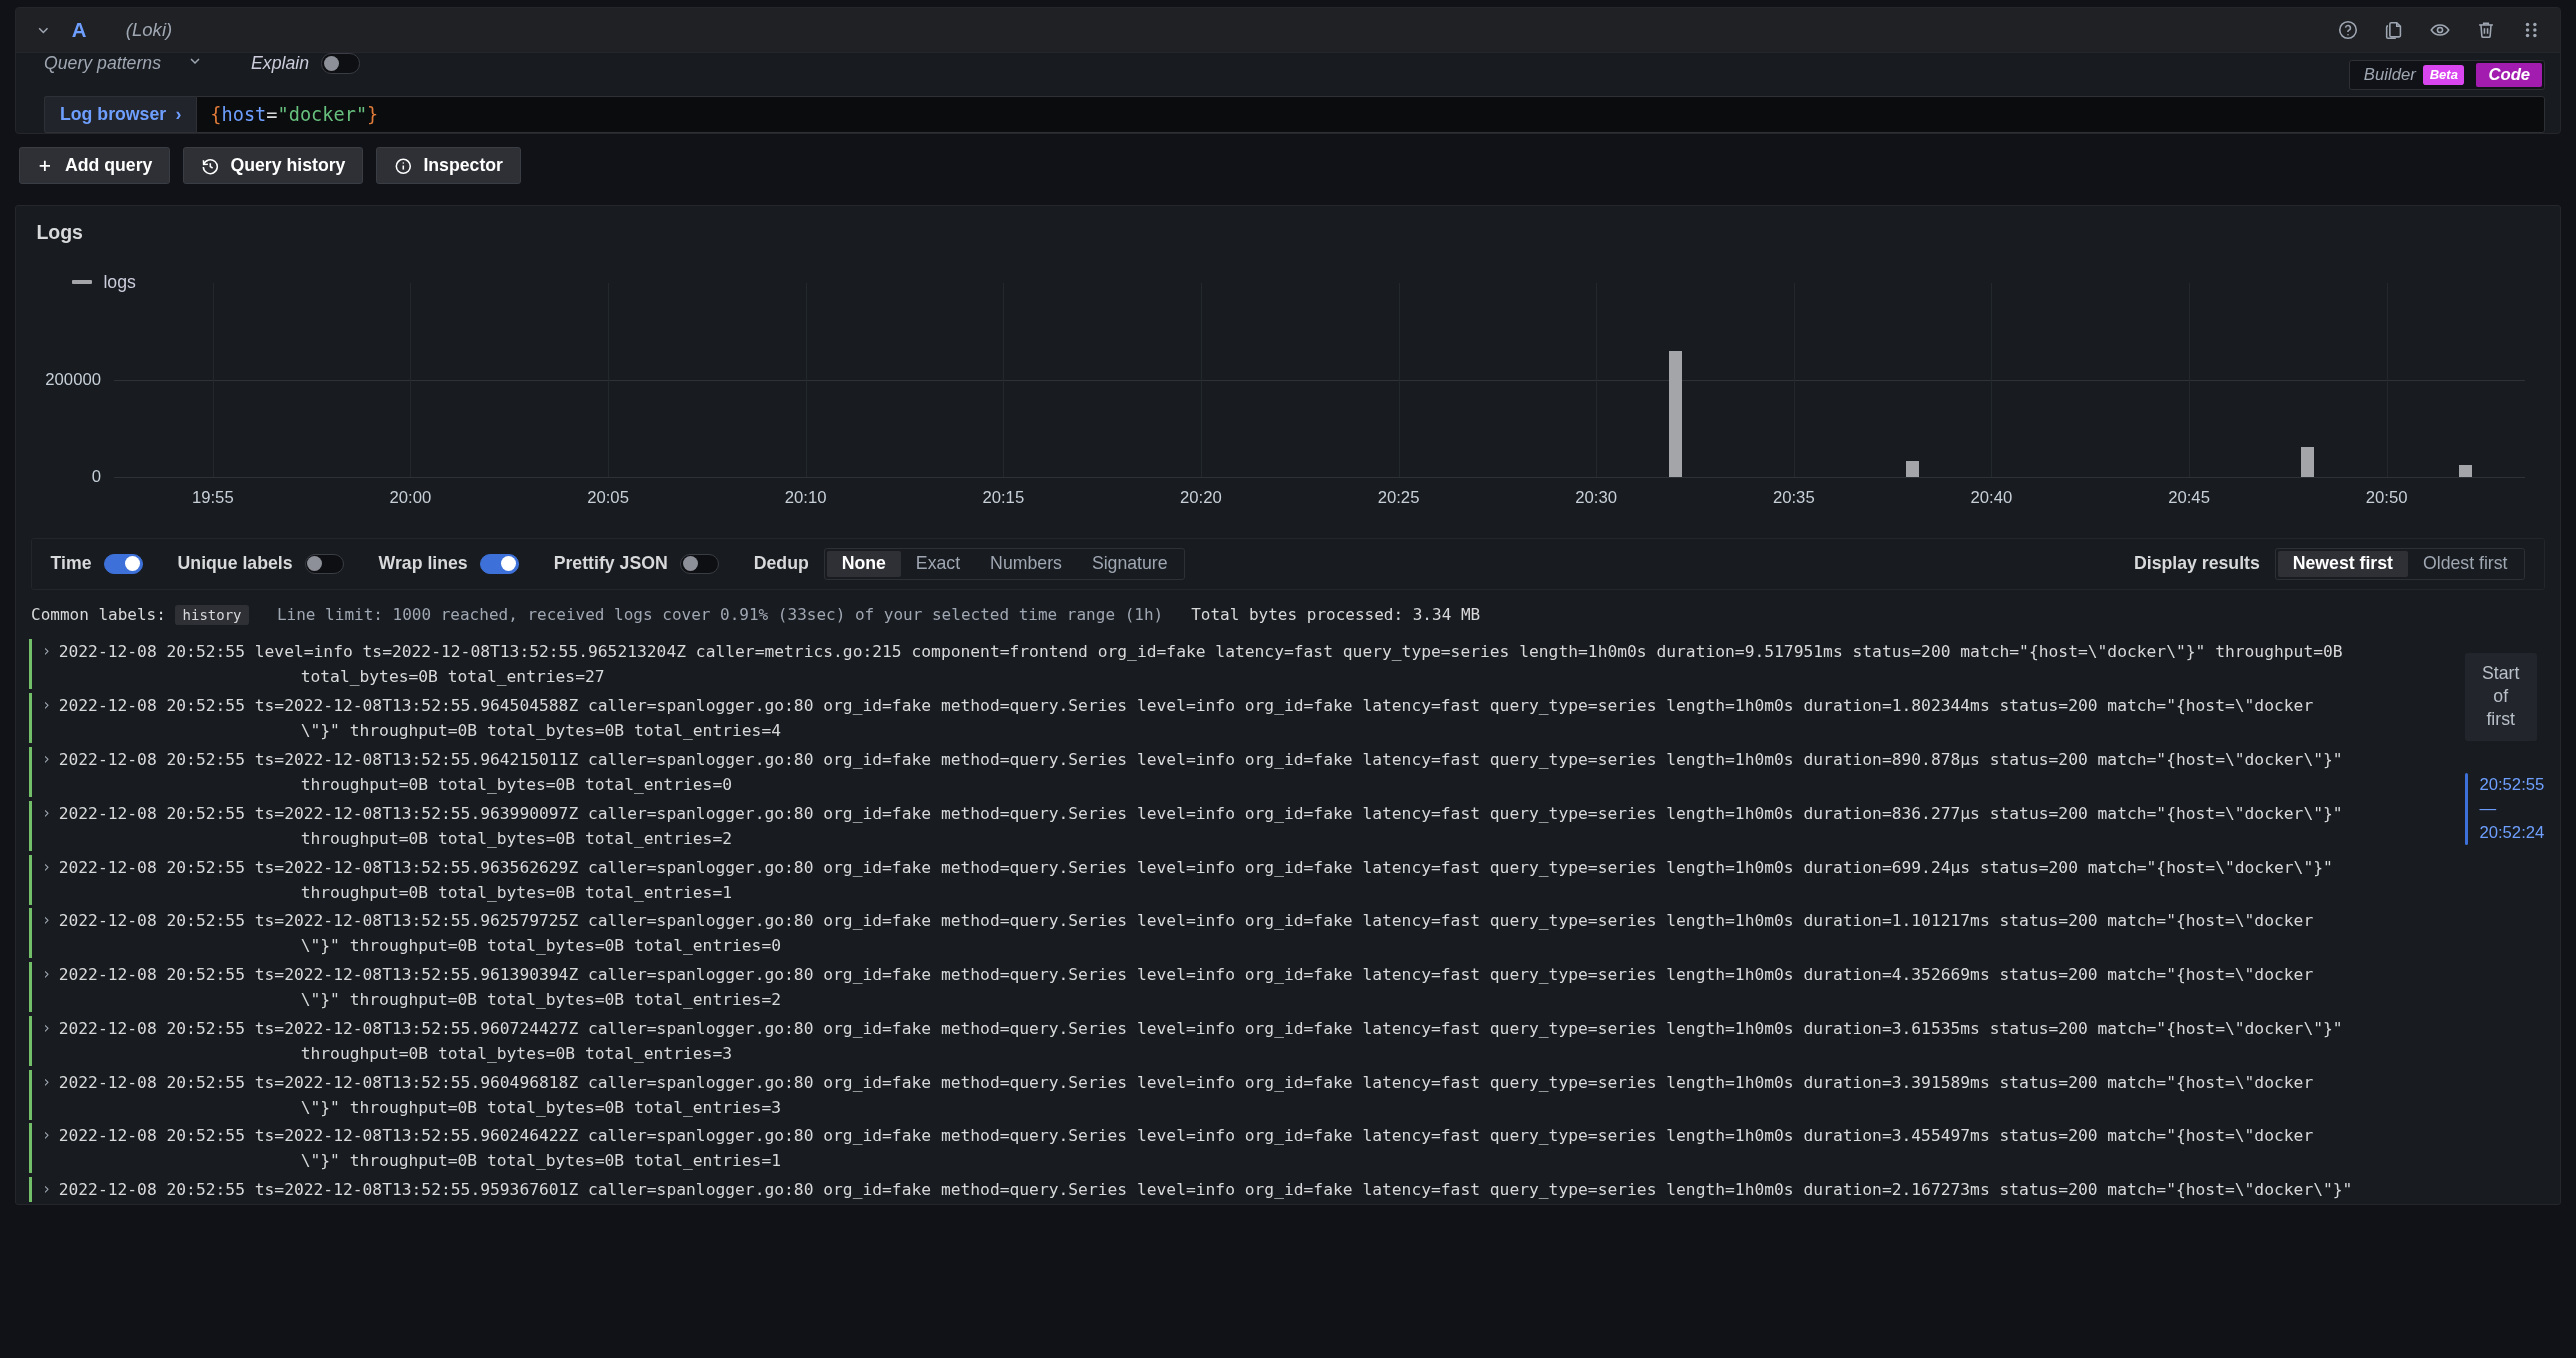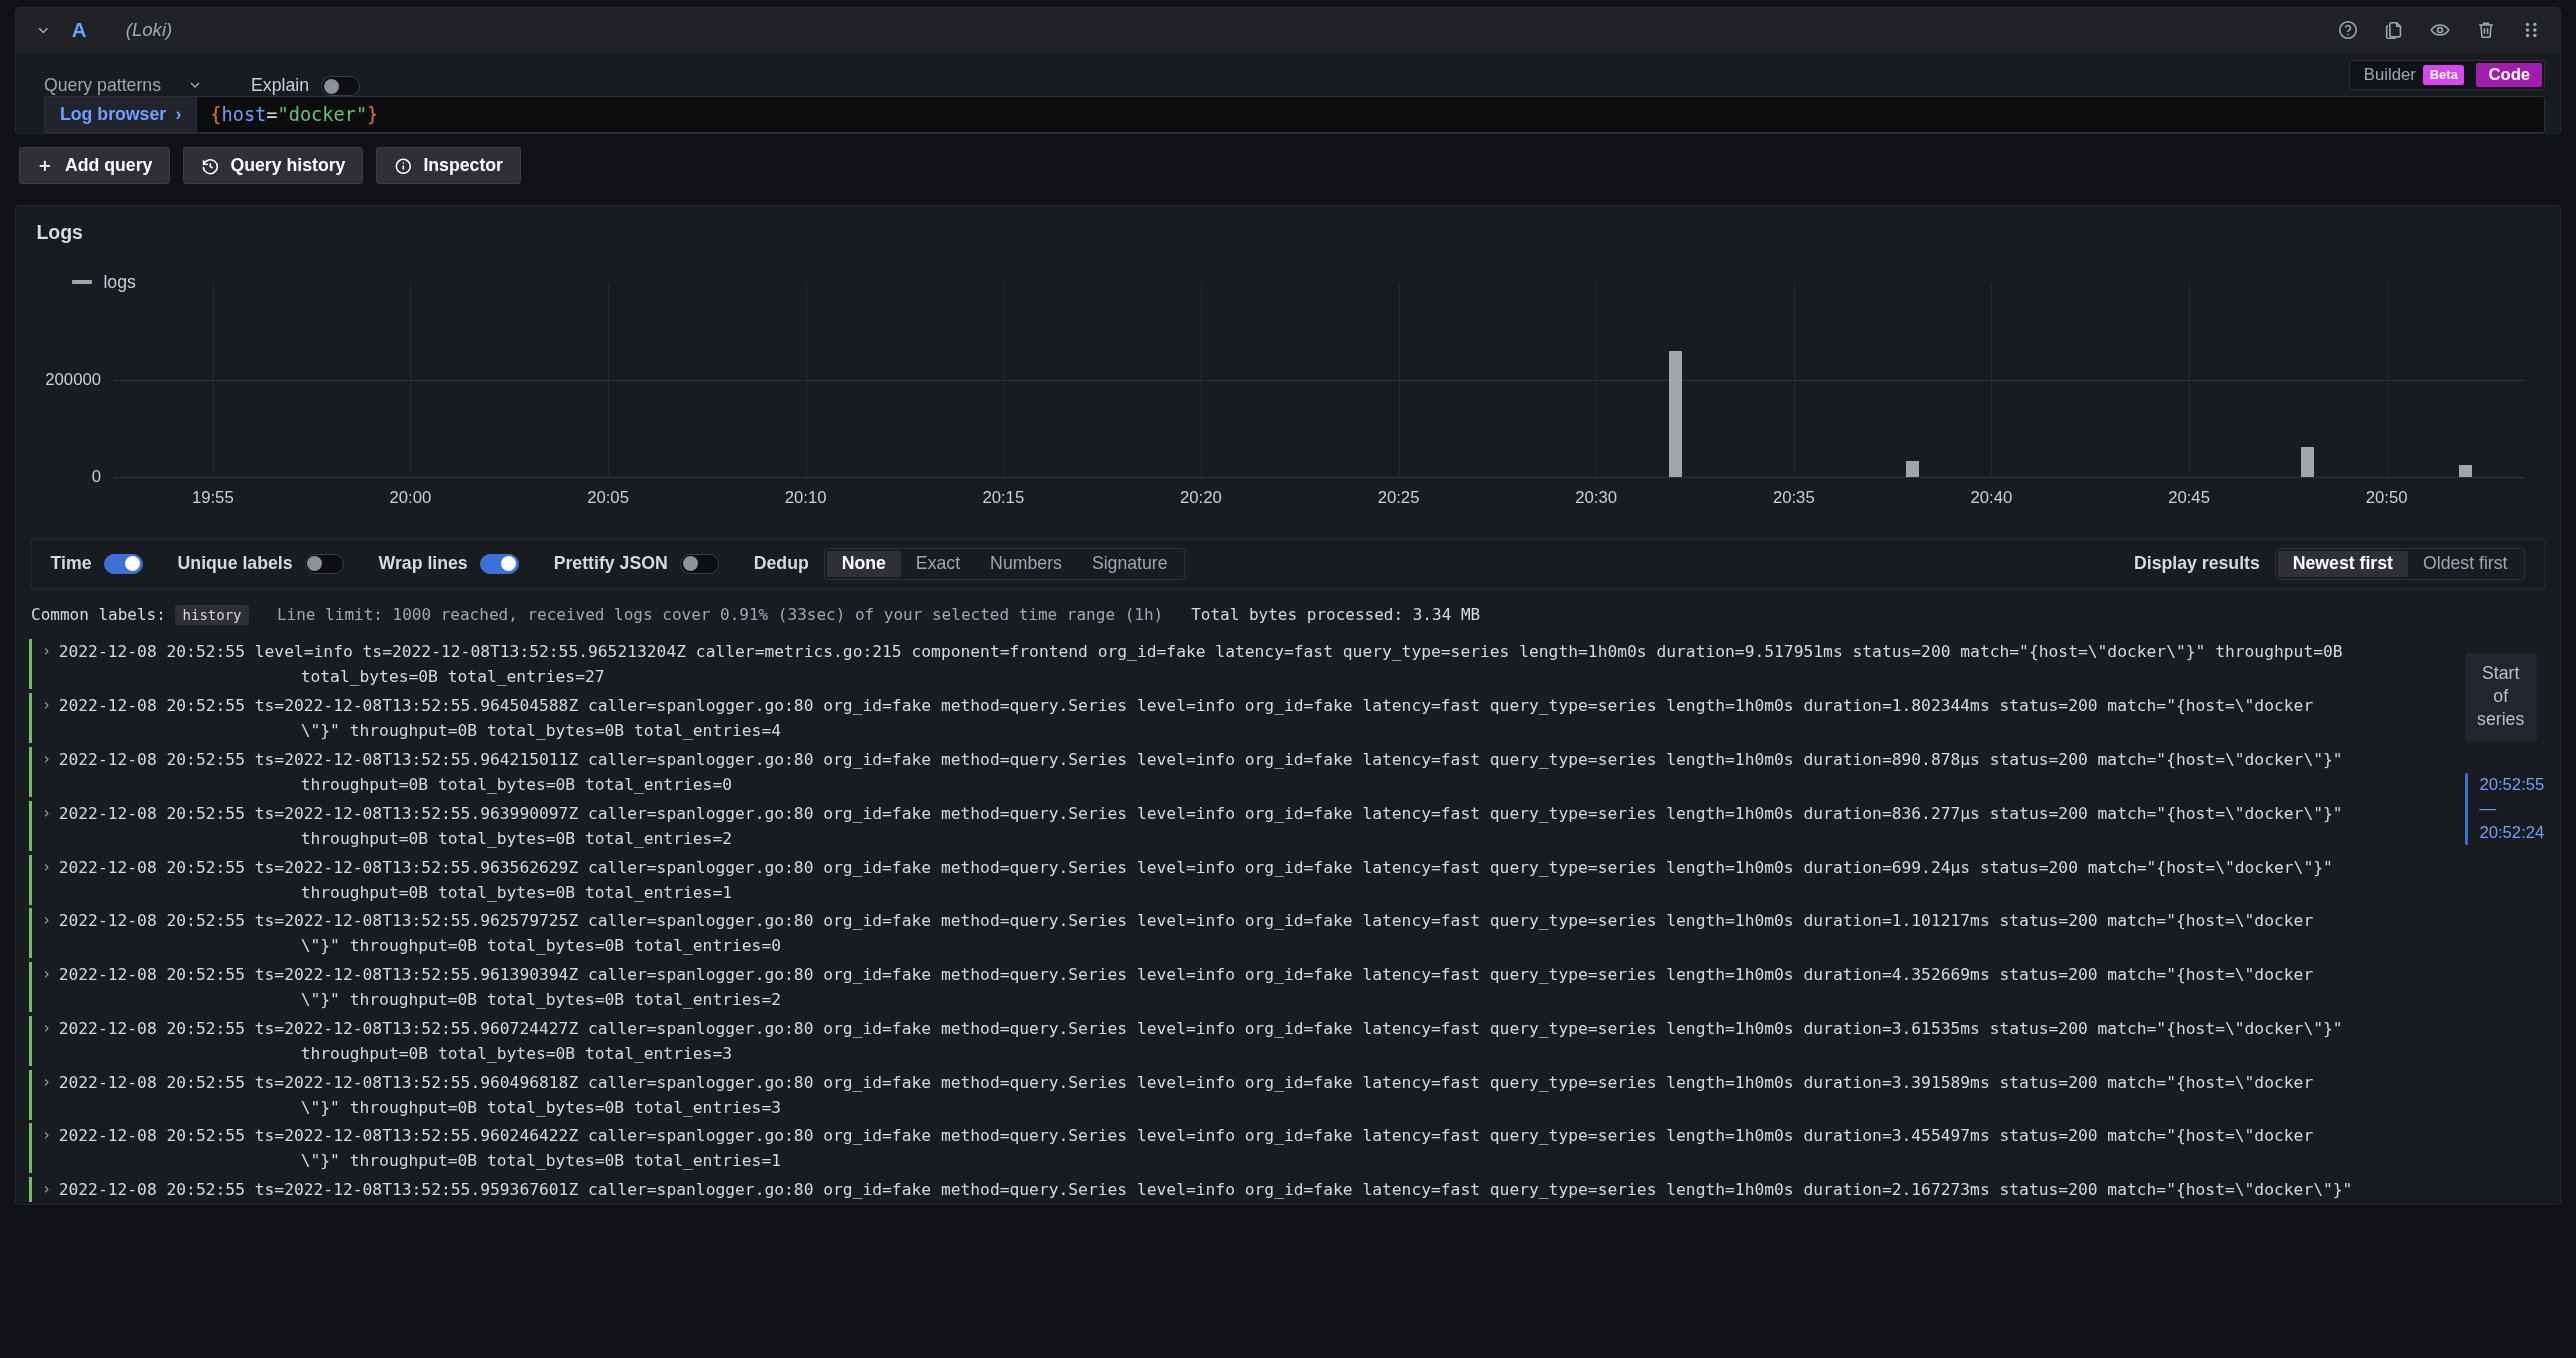--- a/index.html
+++ b/index.html
@@ -38,24 +38,25 @@
   .ds-name {
     color: #9fa7b3; font-style: italic; font-size: 18.6px;
     margin-left: 39px;
   }
   .qe-header-spacer { flex: 1; }
   .hdr-icons { display: flex; align-items: center; gap: 24px; padding-right: 3.7px; }
   .hdr-icon { color: #9fa7b3; display: flex; align-items: center; cursor: pointer; }
   .hdr-icon svg { display: block; }
 
   .qe-row2 {
-    display: flex; align-items: flex-end;
+    display: flex; align-items: flex-start;
     height: 43px;
     padding: 0 15px 0 28px;
     position: relative;
+    font-style: italic;
   }
   .qp-label { color: #9fa7b3; font-size: 17.7px; }
   .qp-chev { color: #9fa7b3; font-size: 15px; margin-left: 26px; cursor: pointer; }
   .explain-label { color: #ccccdc; font-size: 17.7px; margin-left: 48px; }
   .toggle {
     width: 39px; height: 20.4px; border-radius: 10.2px;
     background: #0e0f12; border: 0.9px solid #3a3d44;
     position: relative; margin-left: 12px; cursor: pointer; display: inline-block;
     vertical-align: middle;
   }
@@ -441,21 +442,21 @@
       <span class="label-chip">history</span>
       <span class="meta-seg">Line limit: 1000 reached, received logs cover 0.91% (33sec) of your selected time range (1h)</span>
       <span class="meta-seg meta-strong">Total bytes processed: 3.34 MB</span>
     </div>
 
     <div class="log-list" id="log-list">
       <div class="right-rail">
         <div class="start-badge" id="start-badge">
             <div>Start</div>
             <div>of</div>
-            <div>series</div>
+            <div>first</div>
           </div>
         <div class="range-bar">
           <div class="range-line"></div>
           <div class="range-txt">
             <div>20:52:55</div>
             <div>—</div>
             <div>20:52:24</div>
           </div>
         </div>
       </div>

